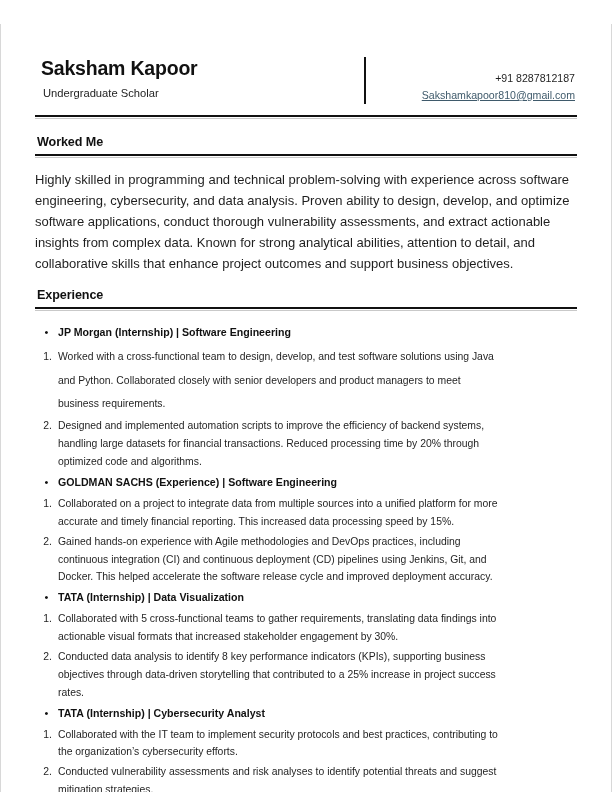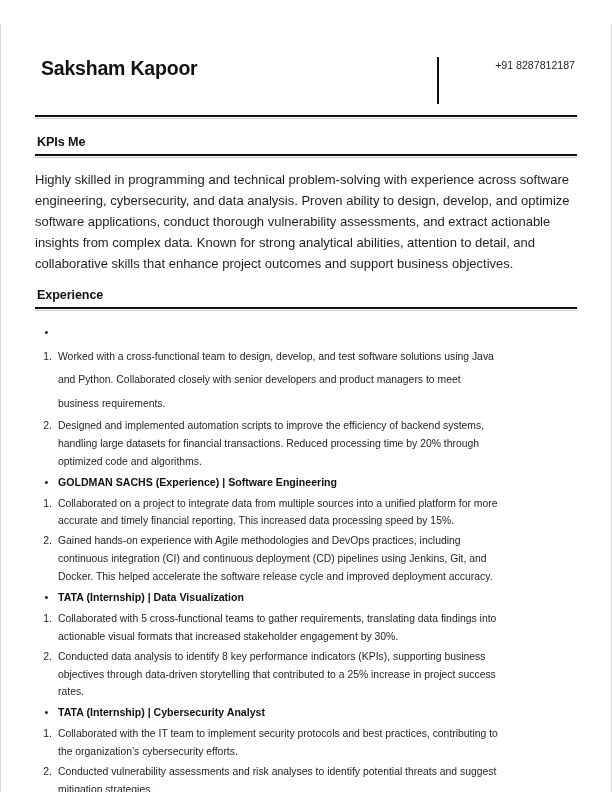--- a/index.html
+++ b/index.html
@@ -45,21 +45,21 @@
   }
   .subtitle {
     font-size: 11.2px;
     font-weight: normal;
     line-height: 1.3;
     margin: 6px 0 0 2px;
     color: #232323;
   }
   .contact-wrap {
     display: flex;
-    align-items: flex-start;
+    align-items: flex-end;
     padding-top: 3px;
     gap: 40px;
   }
   .v-divider {
     width: 2px;
     background: #111111;
     margin-right: 16px;
     align-self: stretch;
     min-height: 47px;
   }
@@ -166,47 +166,50 @@
 </style>
 </head>
 <body>
 
 <div class="page">
   <div class="inner">
 
     <div class="header">
       <div class="identity">
         <h1 class="name">Saksham Kapoor</h1>
+        <div class="subtitle">Undergraduate Scholar</div>
       </div>
       <div class="contact-wrap">
         <div class="v-divider"></div>
         <div class="contact">
           <div class="contact-line">+91 8287812187</div>
+          <div class="contact-email">Sakshamkapoor810@gmail.com</div>
         </div>
       </div>
     </div>
     <div class="header-rule"></div>
     <div class="header-rule-faint"></div>
 
     <div class="section">
-      <div class="section-title">KPIs Me</div>
+      <div class="section-title">Worked Me</div>
       <div class="section-rule"></div>
       <div class="section-rule-faint"></div>
       <p class="about-text">Highly skilled in programming and technical problem-solving with experience across software engineering, cybersecurity, and data analysis. Proven ability to design, develop, and optimize software applications, conduct thorough vulnerability assessments, and extract actionable insights from complex data. Known for strong analytical abilities, attention to detail, and collaborative skills that enhance project outcomes and support business objectives.</p>
     </div>
 
     <div class="section" style="margin-top:14px;">
       <div class="section-title">Experience</div>
       <div class="section-rule"></div>
       <div class="section-rule-faint"></div>
 
       <div class="experience-body" id="experience-list">
           <div class="job">
             <div class="job-title-row">
               <span class="bullet-dot">•</span>
+              <span class="job-title">JP Morgan (Internship) | Software Engineering</span>
             </div>
             <div class="duty loose">
               <span class="duty-num">1.</span>
               <span class="duty-text">Worked with a cross-functional team to design, develop, and test software solutions using Java and Python. Collaborated closely with senior developers and product managers to meet business requirements.</span>
             </div>
             <div class="duty">
               <span class="duty-num">2.</span>
               <span class="duty-text">Designed and implemented automation scripts to improve the efficiency of backend systems, handling large datasets for financial transactions. Reduced processing time by 20% through optimized code and algorithms.</span>
             </div>
           </div>

